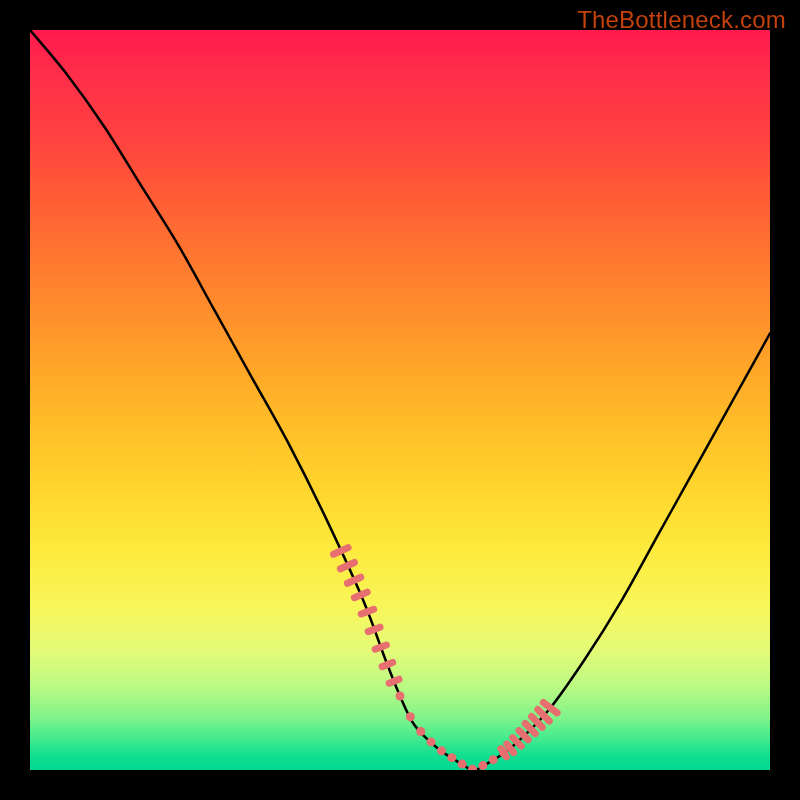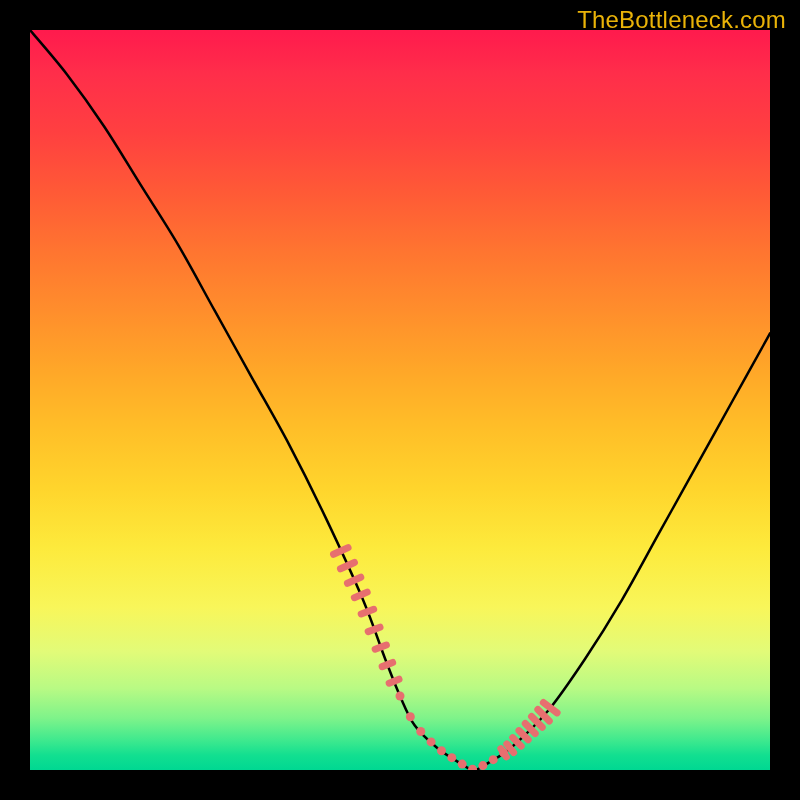--- a/index.html
+++ b/index.html
@@ -8,21 +8,21 @@
     height: 800px;
     background: #000;
     position: relative;
     font-family: Arial, Helvetica, sans-serif;
     overflow: hidden;
   }
   .watermark {
     position: absolute;
     top: 6px;
     right: 14px;
-    color: #eab308;
+    color: #c2410c;
     font-size: 24px;
     font-weight: 500;
     letter-spacing: 0.2px;
     z-index: 20;
   }
   .plot-frame {
     position: absolute;
     left: 30px;
     top: 30px;
     width: 740px;

